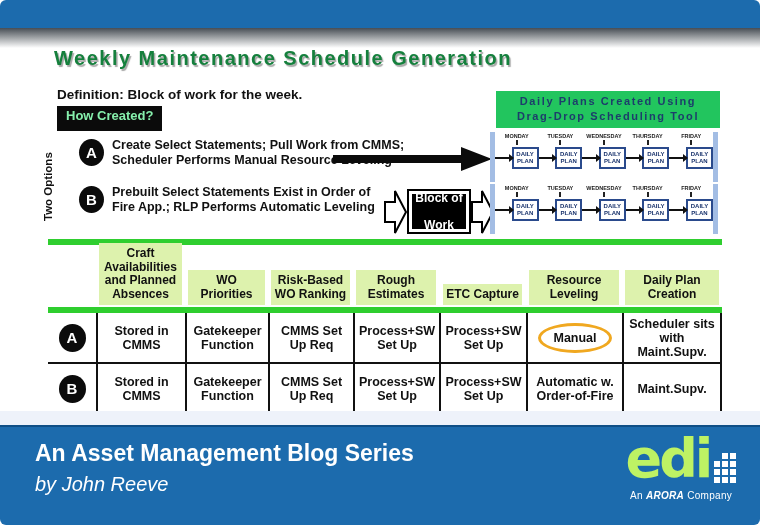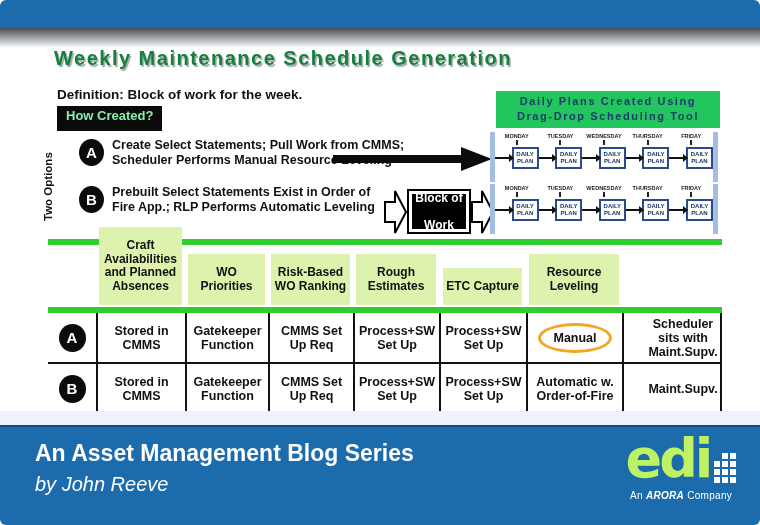--- a/index.html
+++ b/index.html
@@ -52,31 +52,31 @@
     border-left:5px solid #111;border-top:4px solid transparent;border-bottom:4px solid transparent;}
   .dp-box{width:27px;height:22px;border:2px solid #2a4a8c;background:#fff;color:#17316b;
           font-size:6px;font-weight:bold;line-height:7.5px;text-align:center;display:flex;
           flex-direction:column;justify-content:center;box-sizing:border-box;flex:0 0 auto;}
   
   .wtable{position:absolute;left:48px;top:239px;width:674px;}
   .thead{border-top:6px solid #2fce2f;border-bottom:6px solid #2fce2f;height:62px;
          display:flex;align-items:flex-end;}
   .th{display:flex;justify-content:center;align-items:flex-end;height:100%;box-sizing:border-box;}
   .th-box{background:#ddf2ad;font-size:12px;font-weight:bold;color:#111;text-align:center;
-          line-height:13.5px;padding:12px 3px;margin-bottom:2px;max-width:calc(100% - 6px);
+          line-height:13.5px;padding:4px 3px;margin-bottom:2px;max-width:calc(100% - 6px);
           box-sizing:border-box;}
   .th-craft .th-box{margin-top:1px;}
   .trow{display:flex;align-items:stretch;}
   .trow-a{height:49px;border-bottom:2.5px solid #111;}
   .trow-b{height:50px;}
   .td{display:flex;align-items:center;justify-content:center;text-align:center;
       font-size:12.5px;font-weight:bold;line-height:14px;color:#111;
       border-left:2.5px solid #111;box-sizing:border-box;padding:0 2px;}
   .td-badge{border-left:none;}
-  .td-last{border-right:2.5px solid #111;padding-left:24px;}
+  .td-last{border-right:2.5px solid #111;}
   .row-badge{width:27px;height:28px;background:#0b0b0b;border-radius:50%;color:#fff;
              font-weight:bold;font-size:15px;display:flex;align-items:center;justify-content:center;}
   .oval{border:3.5px solid #f0a820;border-radius:50%;padding:5px 12px;}
   .w0{width:48px;}.w1{width:89px;}.w2{width:83px;}.w3{width:85px;}
   .w4{width:86px;}.w5{width:87px;}.w6{width:96px;}.w7{width:100px;}
   .under-band{position:absolute;left:0;top:411px;width:760px;height:14px;background:#eef2fa;}
   
   .banner{position:absolute;left:0;top:425px;width:760px;height:100px;background:#1c6bad;
           border-top:2px solid #0f4f86;box-sizing:border-box;}
   .series{position:absolute;left:35px;top:13px;color:#fff;font-size:23px;font-weight:bold;}
@@ -282,20 +282,23 @@
         </div>
       <div class="th w4">
           <div class="th-box">Rough Estimates</div>
         </div>
       <div class="th w5">
           <div class="th-box">ETC Capture</div>
         </div>
       <div class="th w6">
           <div class="th-box">Resource Leveling</div>
         </div>
+      <div class="th w7">
+          <div class="th-box">Daily Plan Creation</div>
+        </div>
     </div>
 
     <div class="trow trow-a">
       <div class="td td-badge w0">
           <div class="row-badge">A</div>
         </div>
       <div class="td w1">Stored in CMMS</div>
       <div class="td w2">Gatekeeper Function</div>
       <div class="td w3">CMMS Set Up Req</div>
       <div class="td w4">Process+SW Set Up</div>

